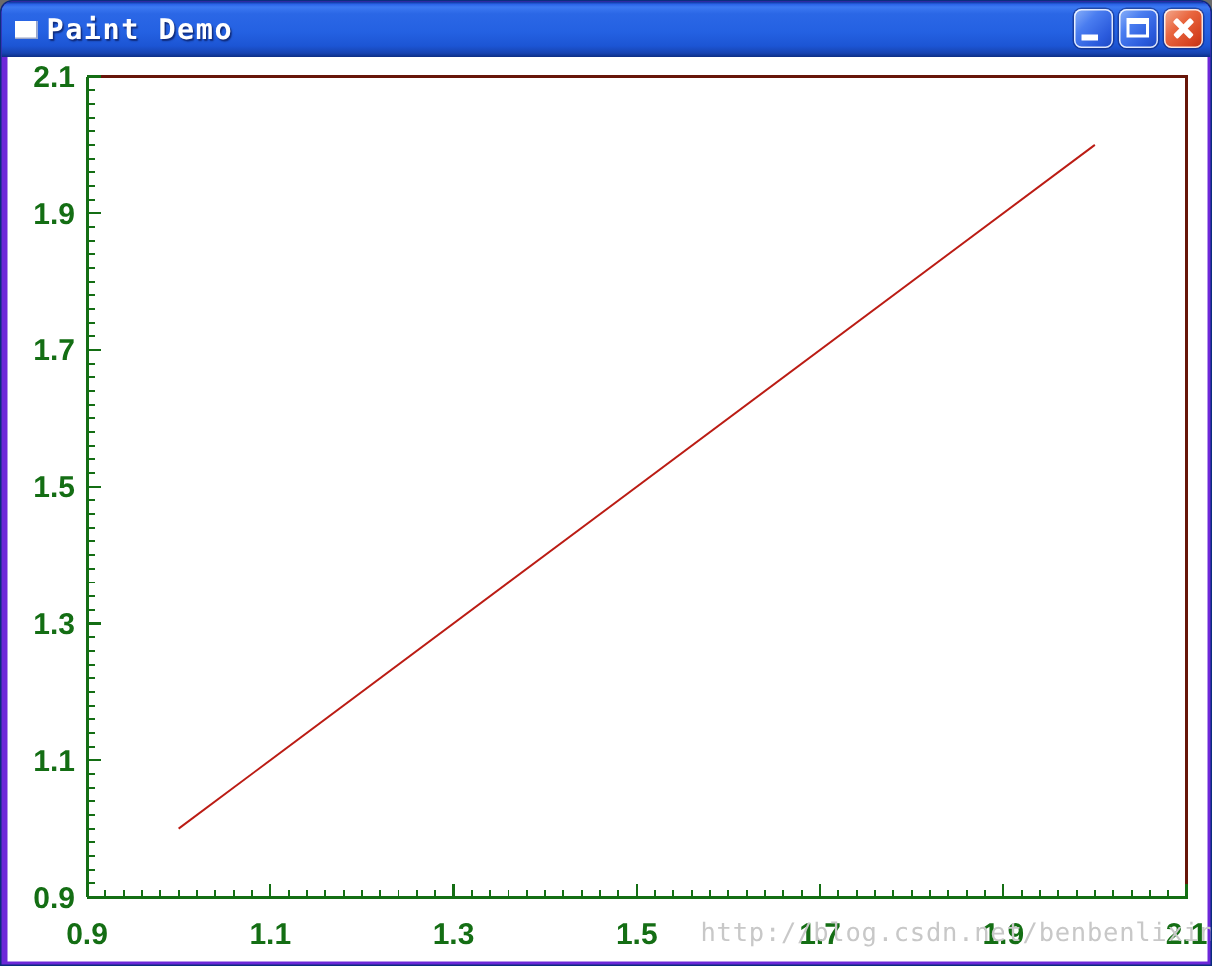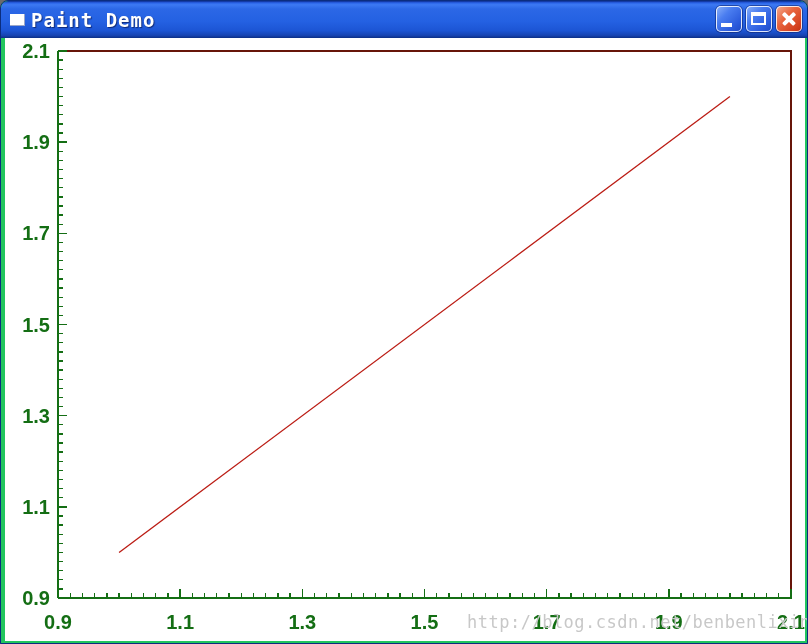--- a/index.html
+++ b/index.html
@@ -1,19 +1,19 @@
 <!DOCTYPE html>
 <html><head>
 <meta charset="utf-8">
 <style>
   html,body{margin:0;padding:0;width:808px;height:644px;background:#6b6b6b;overflow:hidden;}
   *{box-sizing:border-box;}
   .window{
     position:absolute;left:0;top:0;width:808px;height:644px;
-    background:#22c55e;border:1px solid #0b2d7e;
+    background:#6d28d9;border:1px solid #0b2d7e;
     border-radius:8px 8px 0 0;overflow:hidden;
     font-family:"Liberation Sans",sans-serif;
   }
   .titlebar{
     position:absolute;left:0;top:0;right:0;height:37px;
     background:linear-gradient(180deg,#0b2c8e 0%,#2a63e8 5%,#3c79f2 10%,#2b67e6 22%,#2461e2 55%,#1c55d4 80%,#1744b2 93%,#0c2f86 100%);
     border-radius:7px 7px 0 0;
   }
   .app-icon{
     position:absolute;left:9px;top:13px;width:15px;height:12px;

